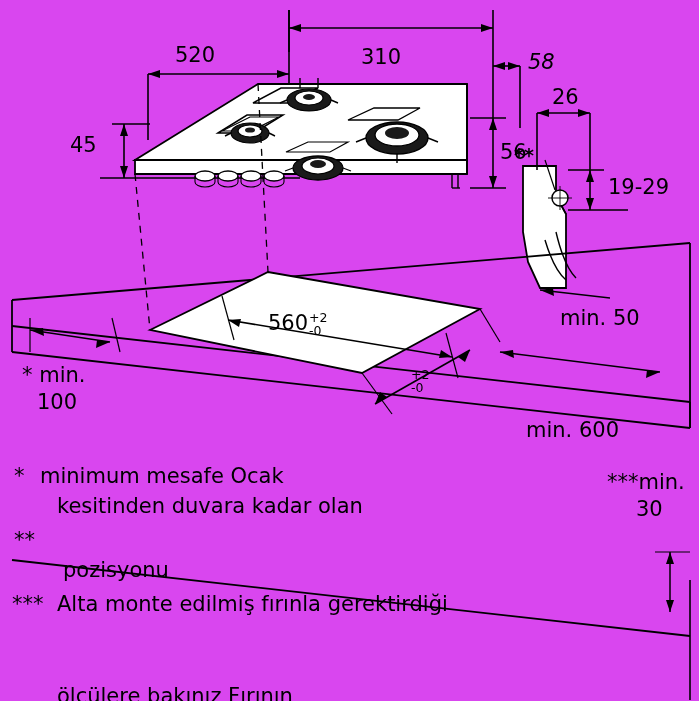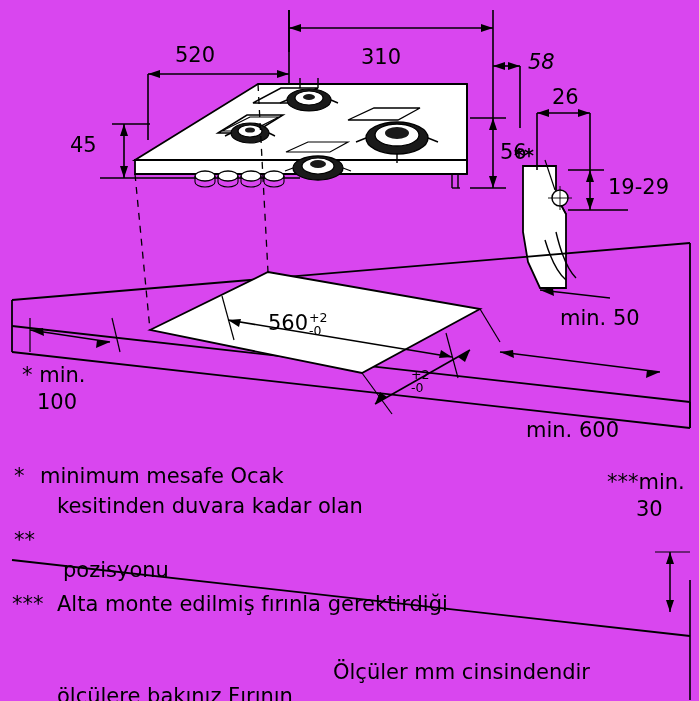--- a/index.html
+++ b/index.html
@@ -267,15 +267,14 @@
   <div class="legend-text" style="left:40px; top:464px;">minimum mesafe Ocak</div>
   <div class="legend-text" style="left:57px; top:494px;">kesitinden duvara kadar olan</div>
 
   <div class="legend-star" style="left:14px; top:528px;">**</div>
   <div class="legend-text" style="left:63px; top:558px;">pozisyonu</div>
 
   <div class="legend-star" style="left:12px; top:592px;">***</div>
   <div class="legend-text" style="left:57px; top:592px;">Alta monte edilmiş fırınla gerektirdiği</div>
   <div class="legend-text" style="left:57px; top:636px;margin-top:48px;">ölçülere bakınız Fırının</div>
 
-  <div class="footer-note" style="left:333px; top:660px;">Ölçüler mm cinsindendir</div>
 
 </div>
 
 </body></html>

